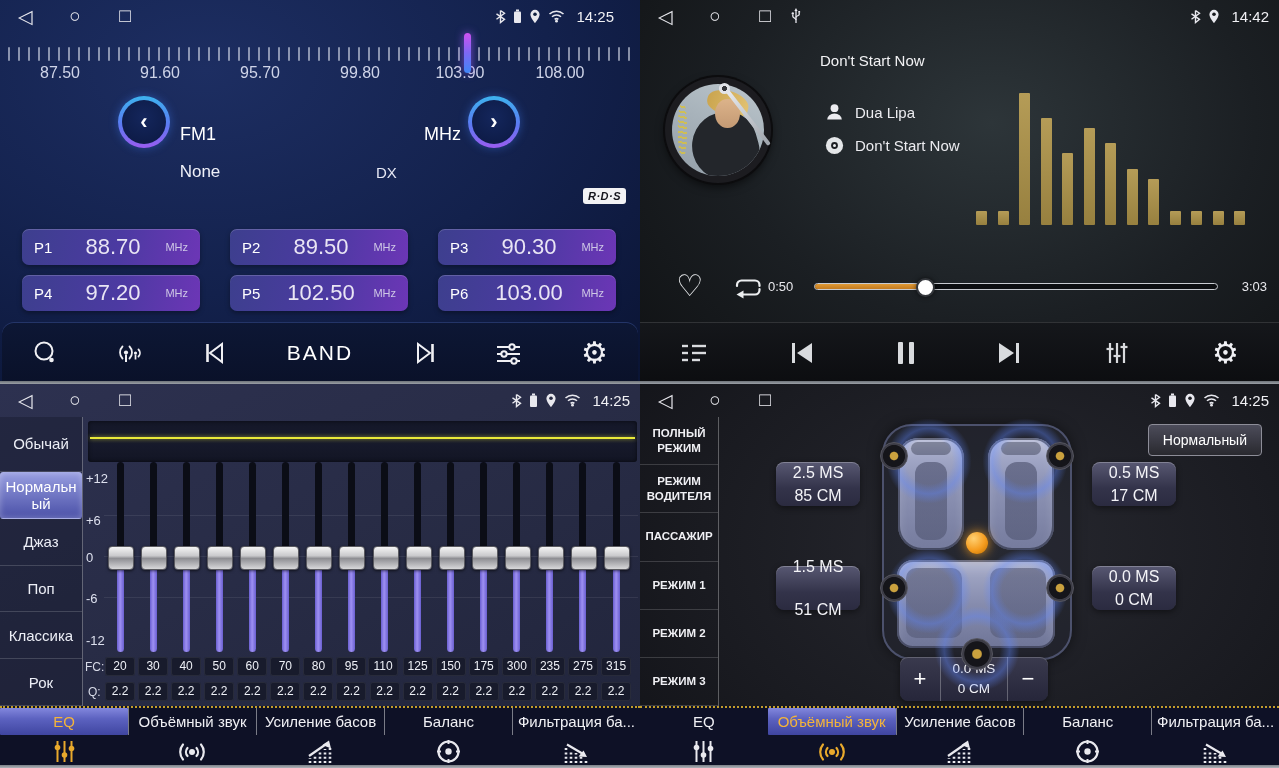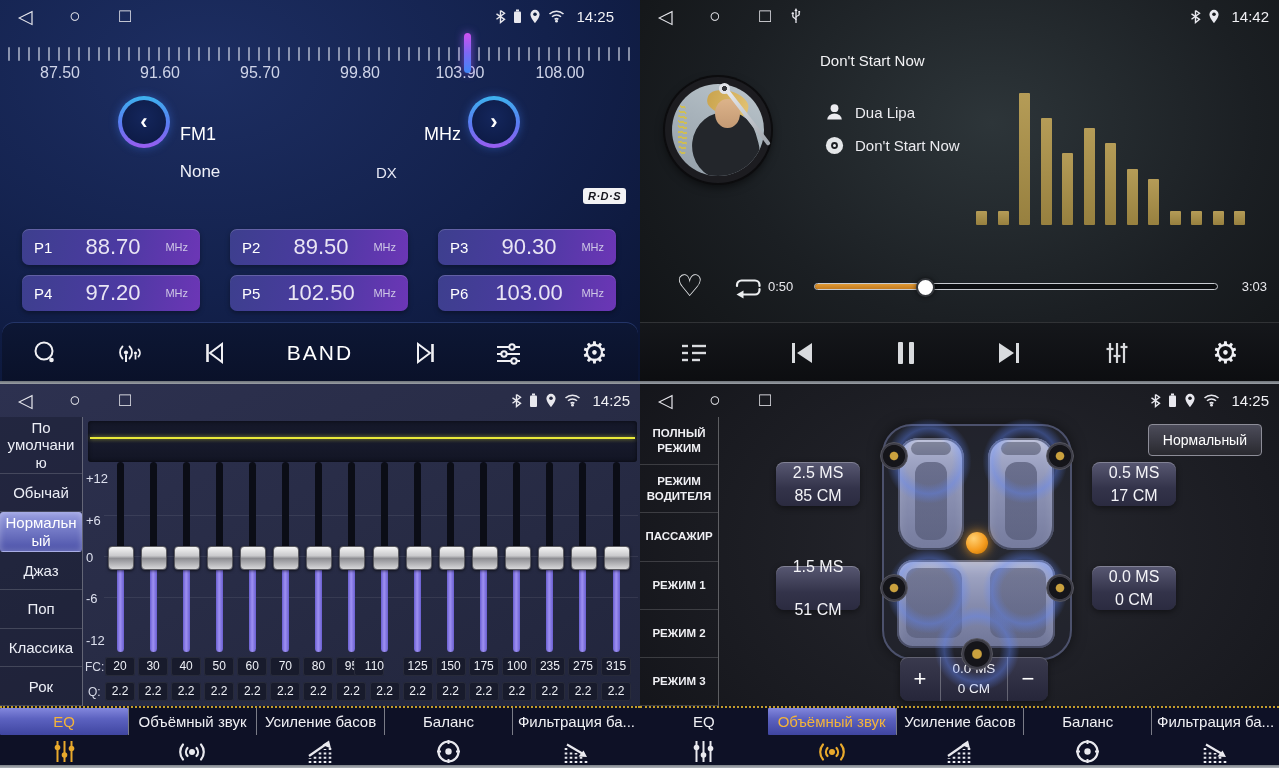--- a/index.html
+++ b/index.html
@@ -587,21 +587,20 @@
     <span class="st-ico">
       <svg width="17" height="14" viewBox="0 0 17 14">
           <path d="M1.5 5 a10 10 0 0 1 14 0 M4 7.8 a6.5 6.5 0 0 1 9 0 M6.6 10.4 a3 3 0 0 1 3.8 0" fill="none" stroke="currentColor" stroke-width="1.5"></path>
           <circle cx="8.5" cy="12.2" r="1.4" fill="currentColor"></circle>
         </svg>
       </span>
     <span class="st-time" style="margin-right:10px;">14:25</span>
   </div>
 
   <div class="eq-sidebar">
-      <div class="eq-preset">По умолчанию</div>
       <div class="eq-preset">Обычай</div>
       <div class="eq-preset active">Нормальный</div>
       <div class="eq-preset">Джаз</div>
       <div class="eq-preset">Поп</div>
       <div class="eq-preset">Классика</div>
       <div class="eq-preset">Рок</div>
     </div>
 
   <div class="eq-area">
     <div class="curve-box">
@@ -676,21 +675,21 @@
         <div class="trk-bot"></div>
         <div class="knob"></div>
       </div>
       <div class="fc-chip" style="left: 336.49px;">95</div>
       <div class="q-chip" style="left: 336.49px;">2.2</div>
       <div class="eq-slider" style="left: 371.56px;">
         <div class="trk-top"></div>
         <div class="trk-bot"></div>
         <div class="knob"></div>
       </div>
-      <div class="fc-chip" style="left: 354px; text-align: right;">110</div>
+      <div class="fc-chip" style="left: 368px;">110</div>
       <div class="q-chip" style="left: 369.56px;">2.2</div>
       <div class="eq-slider" style="left: 404.63px;">
         <div class="trk-top"></div>
         <div class="trk-bot"></div>
         <div class="knob"></div>
       </div>
       <div class="fc-chip" style="left: 402.63px;">125</div>
       <div class="q-chip" style="left: 402.63px;">2.2</div>
       <div class="eq-slider" style="left: 437.7px;">
         <div class="trk-top"></div>
@@ -704,21 +703,21 @@
         <div class="trk-bot"></div>
         <div class="knob"></div>
       </div>
       <div class="fc-chip" style="left: 468.77px;">175</div>
       <div class="q-chip" style="left: 468.77px;">2.2</div>
       <div class="eq-slider" style="left: 503.84px;">
         <div class="trk-top"></div>
         <div class="trk-bot"></div>
         <div class="knob"></div>
       </div>
-      <div class="fc-chip" style="left: 501.84px;">100</div>
+      <div class="fc-chip" style="left: 501.84px;">300</div>
       <div class="q-chip" style="left: 501.84px;">2.2</div>
       <div class="eq-slider" style="left: 536.91px;">
         <div class="trk-top"></div>
         <div class="trk-bot"></div>
         <div class="knob"></div>
       </div>
       <div class="fc-chip" style="left: 534.91px;">235</div>
       <div class="q-chip" style="left: 534.91px;">2.2</div>
       <div class="eq-slider" style="left: 569.98px;">
         <div class="trk-top"></div>

